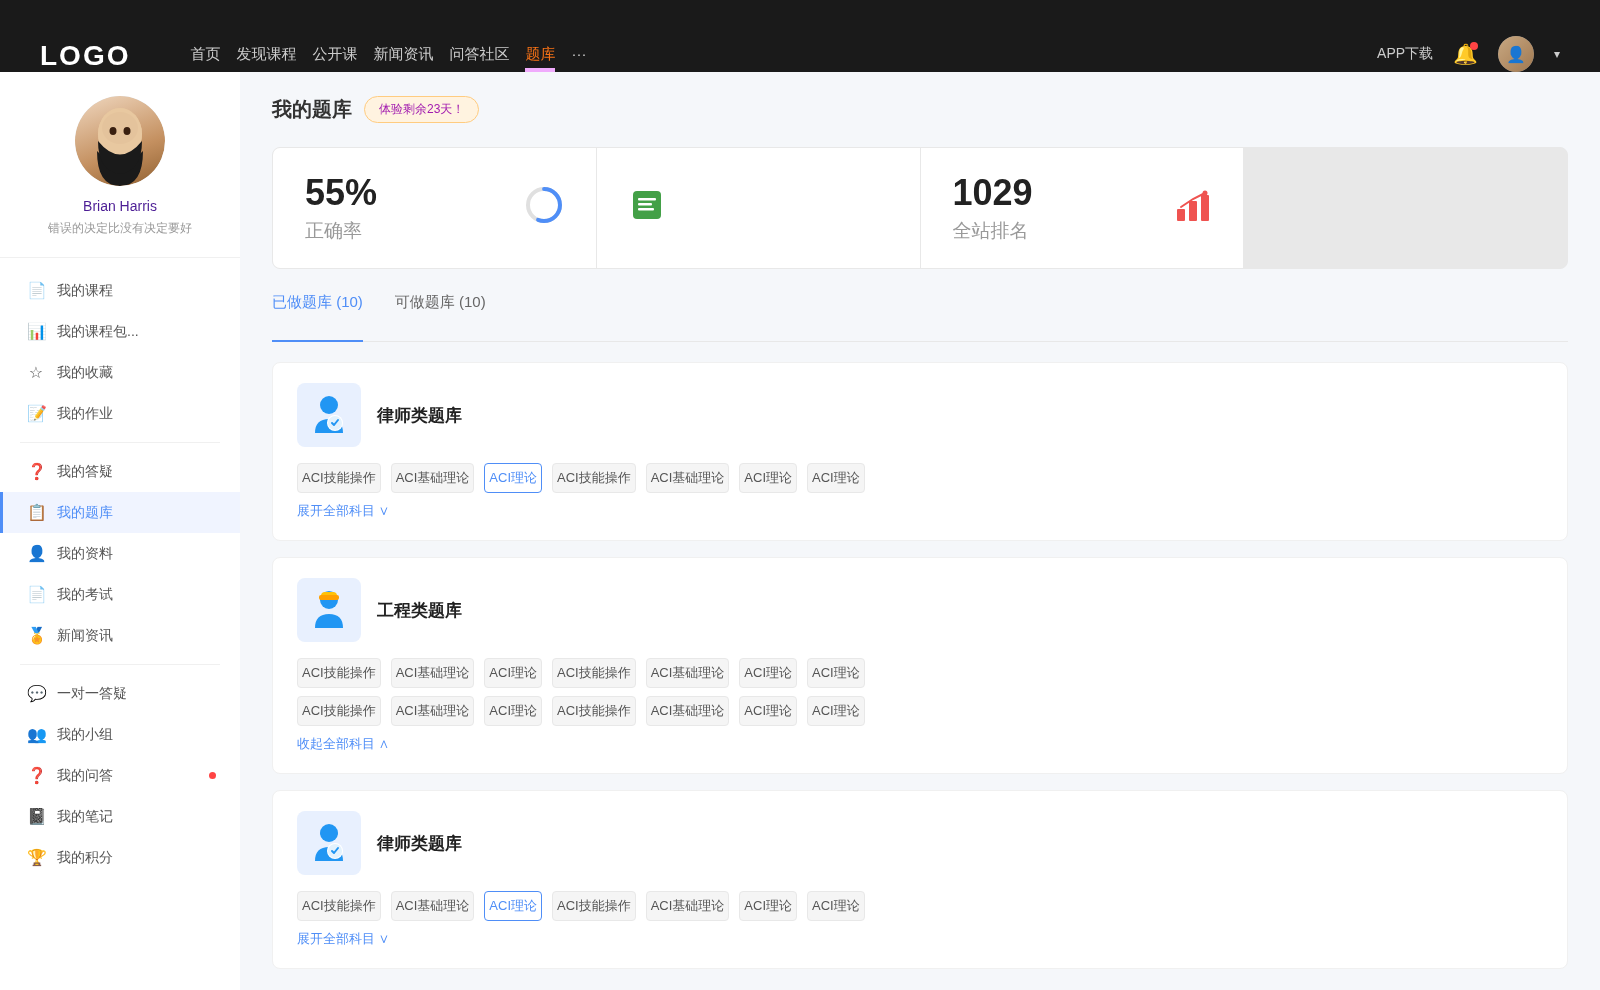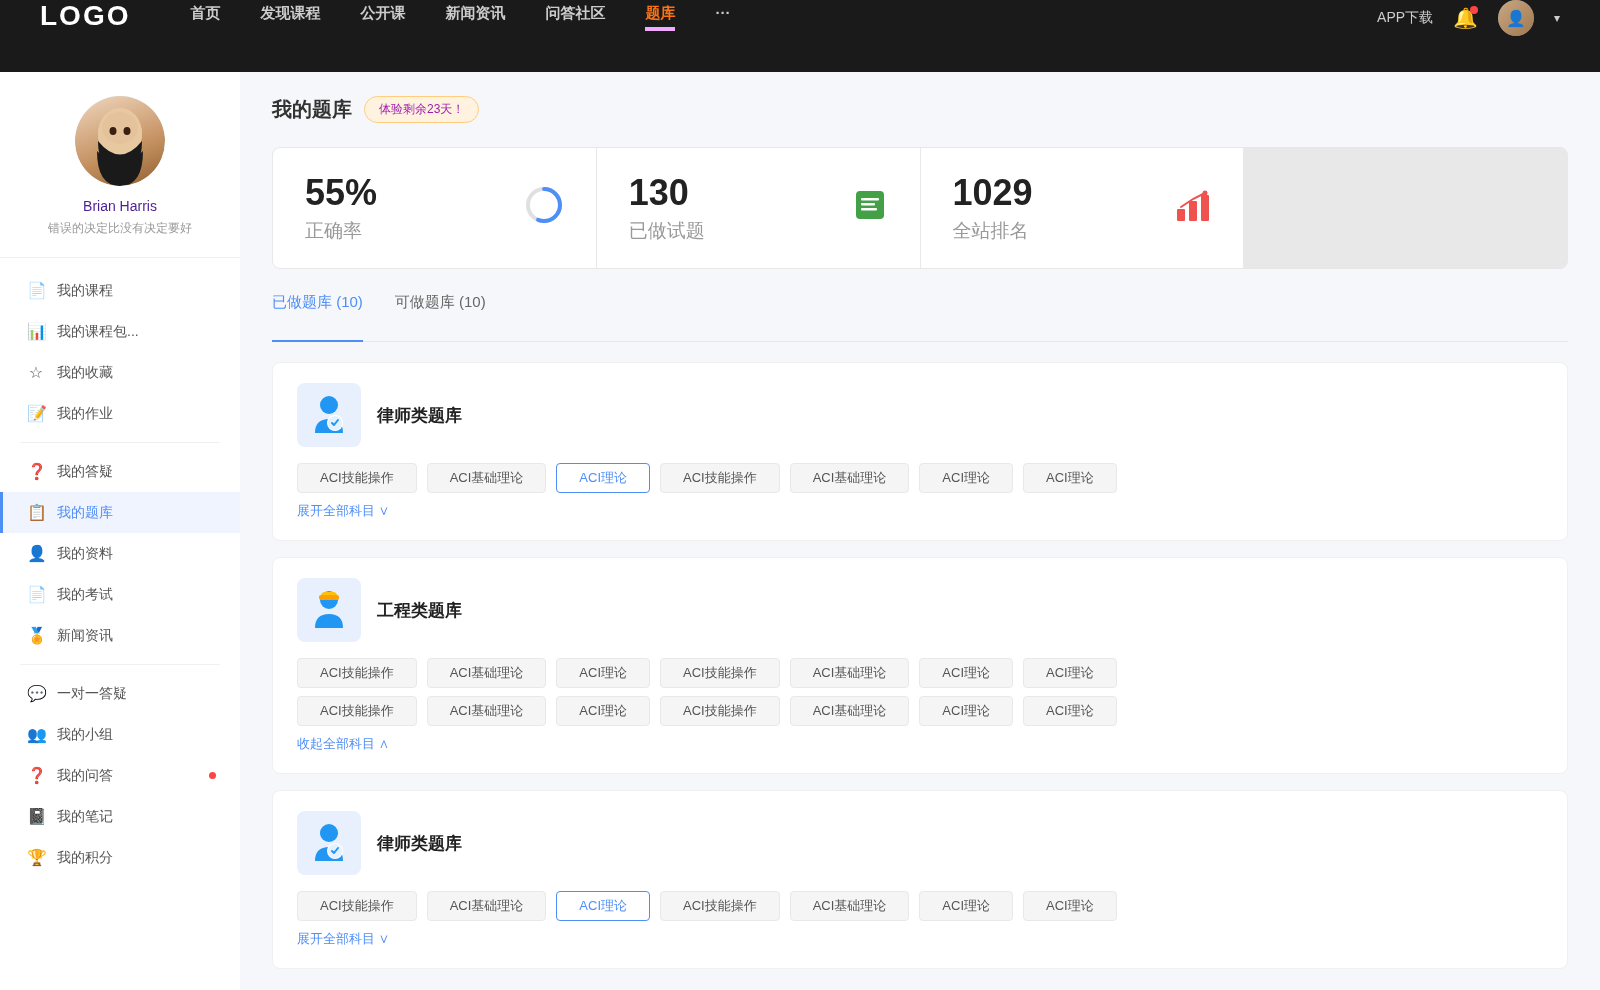--- a/index.html
+++ b/index.html
@@ -1,25 +1,25 @@
 <!DOCTYPE html>
 <html><head>
   <meta charset="utf-8">
   <style>
     * { margin: 0; padding: 0; box-sizing: border-box; }
     body { font-family: -apple-system, BlinkMacSystemFont, 'PingFang SC', 'Microsoft YaHei', sans-serif; background: #f0f2f5; width: 1600px; height: 990px; overflow: hidden; }
 
     
     .topnav {
       width: 100%; height: 72px; background: #1a1a1a;
-      display: flex; align-items: flex-start; padding: 0 40px;
+      display: flex; align-items: flex-end; padding: 0 40px;
       position: fixed; top: 0; left: 0; z-index: 100;
     }
     .topnav-logo { color: #fff; font-size: 28px; font-weight: 700; letter-spacing: 2px; margin-right: 60px; }
-    .topnav-menu { display: flex; gap: 40px; flex: 1; font-weight: bold; }
+    .topnav-menu { display: flex; gap: 16px; flex: 1; }
     .topnav-menu-item { color: #ccc; font-size: 15px; cursor: pointer; padding: 4px 0; }
     .topnav-menu-item.active { color: #f97316; border-bottom: 4px solid #f0abfc; }
     .topnav-right { display: flex; align-items: center; gap: 20px; }
     .topnav-app { color: #ccc; font-size: 14px; cursor: pointer; }
     .topnav-bell { position: relative; cursor: pointer; }
     .bell-icon { color: #ccc; font-size: 20px; }
     .bell-dot { width: 8px; height: 8px; background: #ff4444; border-radius: 50%; position: absolute; top: 0; right: 0; }
     .topnav-avatar { width: 36px; height: 36px; border-radius: 50%; background: #888; overflow: hidden; cursor: pointer; }
     .topnav-arrow { color: #ccc; font-size: 12px; cursor: pointer; }
 
@@ -65,21 +65,21 @@
     .tab-item { font-size: 15px; color: #666; padding-bottom: 28px; cursor: pointer; border-bottom: 2px solid transparent; margin-bottom: -1px; }
     .tab-item.active { color: #4f8ef7; border-bottom: 2px solid #4f8ef7; }
 
     
     .content-card { background: #fff; border-radius: 8px; margin-bottom: 16px; padding: 20px 24px; border: 1px solid #f0f0f0; }
     .card-header { display: flex; align-items: center; gap: 16px; margin-bottom: 16px; }
     .card-icon { width: 64px; height: 64px; border-radius: 8px; background: #e8f0fe; display: flex; align-items: center; justify-content: center; flex-shrink: 0; }
     .card-title { font-size: 17px; font-weight: 600; color: #222; }
     .tags-row { display: flex; flex-wrap: wrap; gap: 10px; margin-bottom: 8px; }
     .tag {
-      padding: 5px 22px; border-radius: 4px; font-size: 13px;
+      padding: 5px 4px; border-radius: 4px; font-size: 13px;
       background: #f5f5f5; color: #555; cursor: pointer; border: 1px solid #e8e8e8;
     }
     .tag.active { color: #4f8ef7; border-color: #4f8ef7; background: #fff; }
     .card-footer { text-align: left; margin-top: 8px; }
     .expand-btn { color: #4f8ef7; font-size: 13px; cursor: pointer; }
     .collapse-btn { color: #4f8ef7; font-size: 13px; cursor: pointer; }
 
     
     .main::-webkit-scrollbar { width: 6px; }
     .main::-webkit-scrollbar-thumb { background: #ccc; border-radius: 3px; }
@@ -210,24 +210,20 @@
           <div class="stat-label">正确率</div>
         </div>
         <div class="stat-icon">
           <svg width="40" height="40" viewBox="0 0 40 40">
             <circle cx="20" cy="20" r="16" fill="none" stroke="#e0e0e0" stroke-width="4"></circle>
             <circle cx="20" cy="20" r="16" fill="none" stroke="#4f8ef7" stroke-width="4" stroke-dasharray="56 44" stroke-dashoffset="25" stroke-linecap="round"></circle>
           </svg>
         </div>
       </div>
       <div class="stat-item">
-        <div class="stat-content">
-          <div class="stat-value">130</div>
-          <div class="stat-label">已做试题</div>
-        </div>
         <div class="stat-icon">
           <svg width="36" height="36" viewBox="0 0 36 36">
             <rect x="4" y="4" width="28" height="28" rx="4" fill="#43a047"></rect>
             <rect x="9" y="11" width="18" height="2.5" rx="1" fill="#fff"></rect>
             <rect x="9" y="16" width="14" height="2.5" rx="1" fill="#fff"></rect>
             <rect x="9" y="21" width="16" height="2.5" rx="1" fill="#fff"></rect>
           </svg>
         </div>
       </div>
       <div class="stat-item">

